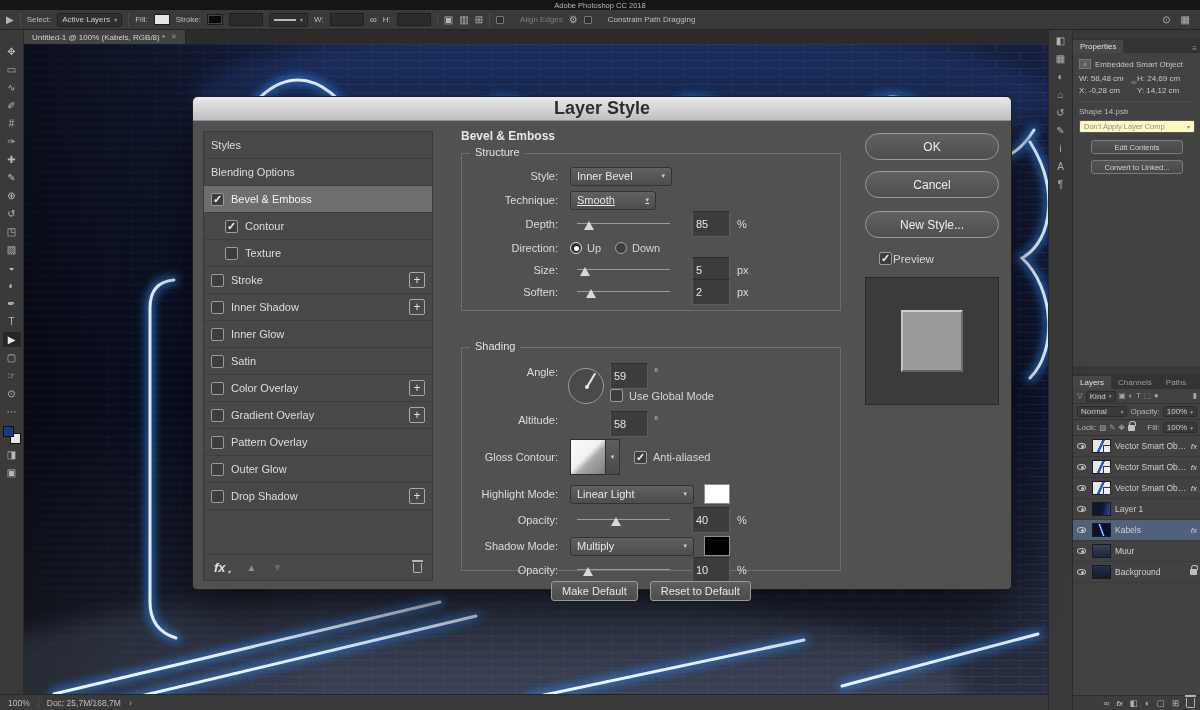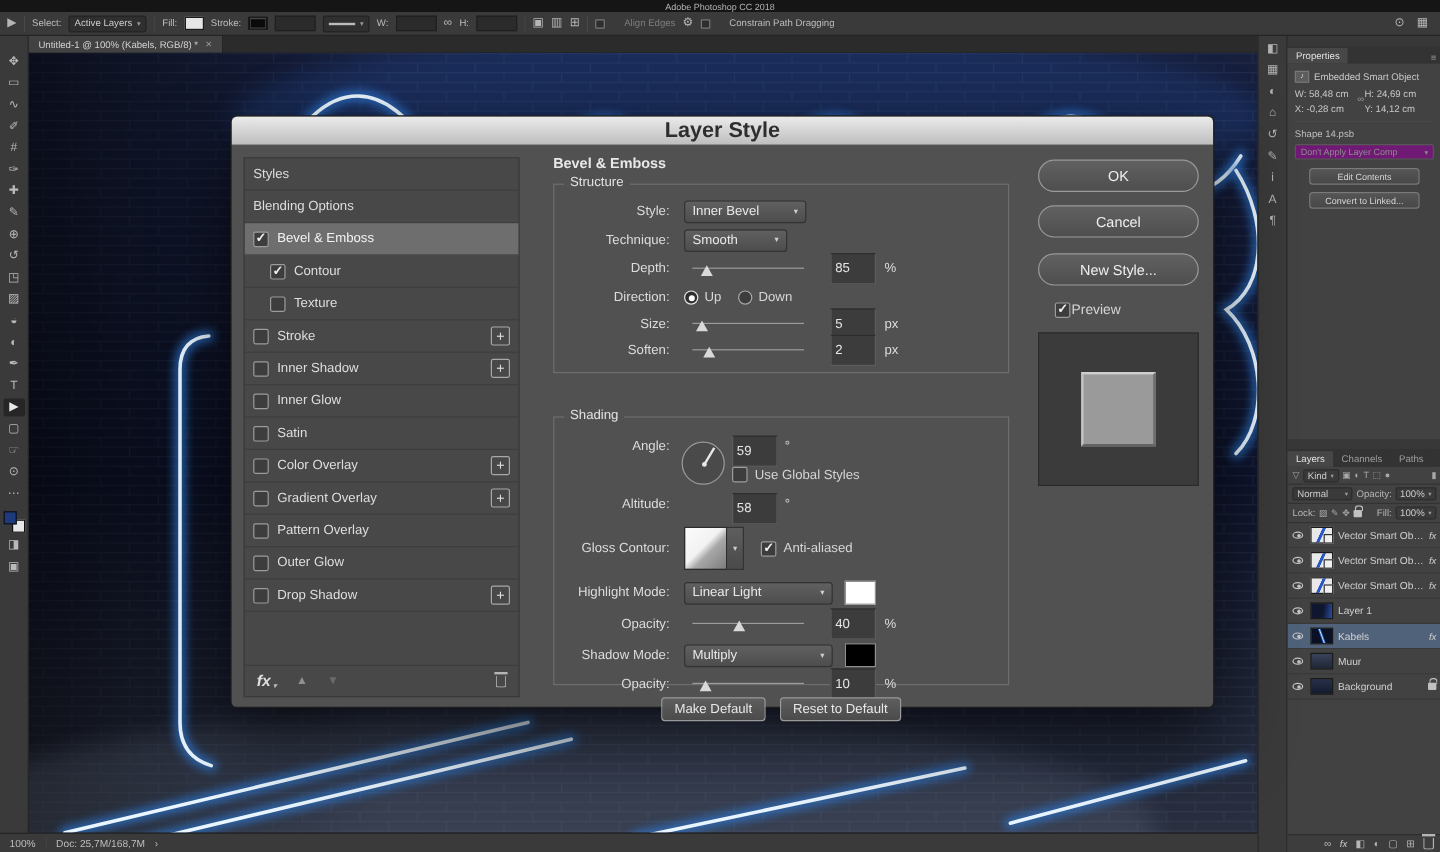--- a/index.html
+++ b/index.html
@@ -54,21 +54,21 @@
   .phead-menu{margin-left:auto;font-size:8px;color:#9a9a9a;padding:0 4px;}
 
   .props{top:8px;height:334px;border-bottom:6px solid #383838;}
   .props-body{padding:6px 6px;font-size:8px;color:#c7c7c7;}
   .prow{display:flex;align-items:center;gap:4px;margin-bottom:5px;}
   .so-chip{width:12px;height:10px;background:#5d5d5d;border:1px solid #777;display:flex;align-items:center;justify-content:center;font-size:6px;color:#ddd;}
   .dims{display:grid;grid-template-columns:1fr 1fr;row-gap:3px;position:relative;margin:4px 0 6px;}
   .dimlink{position:absolute;left:52px;top:4px;color:#9a9a9a;font-size:8px;}
   .pdivider{height:1px;background:#333;border-bottom:1px solid #4d4d4d;margin:5px 0;}
   .psb{color:#bdbdbd;margin-bottom:4px;}
-  .pdrop{height:13px;border:1px solid #575757;border-radius:2px;color:#8d8d8d;display:flex;align-items:center;gap:4px;padding:0 4px;font-size:7.5px;margin-bottom:7px;background:#701a75;}
+  .pdrop{height:13px;border:1px solid #575757;border-radius:2px;color:#8d8d8d;display:flex;align-items:center;gap:4px;padding:0 4px;font-size:7.5px;margin-bottom:7px;background:#fef9c3;}
   .pdrop .dda{margin-left:auto;font-size:6px;}
   .pbtn{width:92px;height:14px;margin:0 auto 6px;border:1px solid #7a7a7a;border-radius:3px;display:flex;align-items:center;justify-content:center;font-size:7.5px;color:#d5d5d5;background:linear-gradient(#555,#484848);}
 
   .layers{top:344px;height:336px;}
   .lfilter{display:flex;align-items:center;gap:3px;padding:2px 4px;border-bottom:1px solid #333;height:15px;font-size:8px;}
   .ldd{height:11px;background:#3a3a3a;border:1px solid #2c2c2c;border-radius:2px;display:flex;align-items:center;gap:3px;padding:0 3px;color:#ccc;}
   .ldd .dda{font-size:5.5px;color:#999;}
   .lic{font-size:7.5px;color:#a8a8a8;line-height:1;}
   .lrow2{display:flex;align-items:center;gap:3px;padding:2px 4px;height:16px;font-size:8px;border-bottom:1px solid #333;}
   .lbl-sm{color:#b5b5b5;}
@@ -525,21 +525,21 @@
       <div class="frow" style="top:12px;">
         <span class="flbl">Style:</span>
         <span class="dd" style="width:102px;margin-left:6px;">
           <span>Inner Bevel</span>
           <span class="dda">▾</span>
         </span>
       </div>
 
       <div class="frow" style="top:36px;">
         <span class="flbl">Technique:</span>
-        <span class="dd" style="width:86px;margin-left:6px;">
+        <span class="dd" style="width:86px;margin-left:6px;text-decoration:underline;">
           <span>Smooth</span>
           <span class="dda">▾</span>
         </span>
       </div>
 
       <div class="frow" style="top:60px;">
         <span class="flbl">Depth:</span>
         <span class="slider">
           <span class="track"></span>
           <span class="thumbtri" style="left:13%;"></span>
@@ -582,21 +582,21 @@
 
       <span class="flbl" style="position:absolute;top:18px;left:0;">Angle:</span>
       <span class="dial" style="left:106px;top:20px;">
         <span class="dial-line"></span>
       </span>
       <input class="inp" style="position: absolute; left: 148px; top: 15px;" value="59">
       <span style="position:absolute;left:192px;top:18px;">°</span>
 
       <span class="chkrow" style="position:absolute;left:148px;top:41px;">
         <span class="cb"></span>
-        <span>Use Global Styles</span>
+        <span>Use Global Mode</span>
       </span>
 
       <span class="flbl" style="position:absolute;top:66px;left:0;">Altitude:</span>
       <input class="inp" style="position: absolute; left: 148px; top: 63px;" value="58">
       <span style="position:absolute;left:192px;top:66px;">°</span>
 
       <div class="frow" style="top:90px;height:38px;">
         <span class="flbl">Gloss Contour:</span>
         <span class="contourbox"></span>
         <span class="contourdd">

